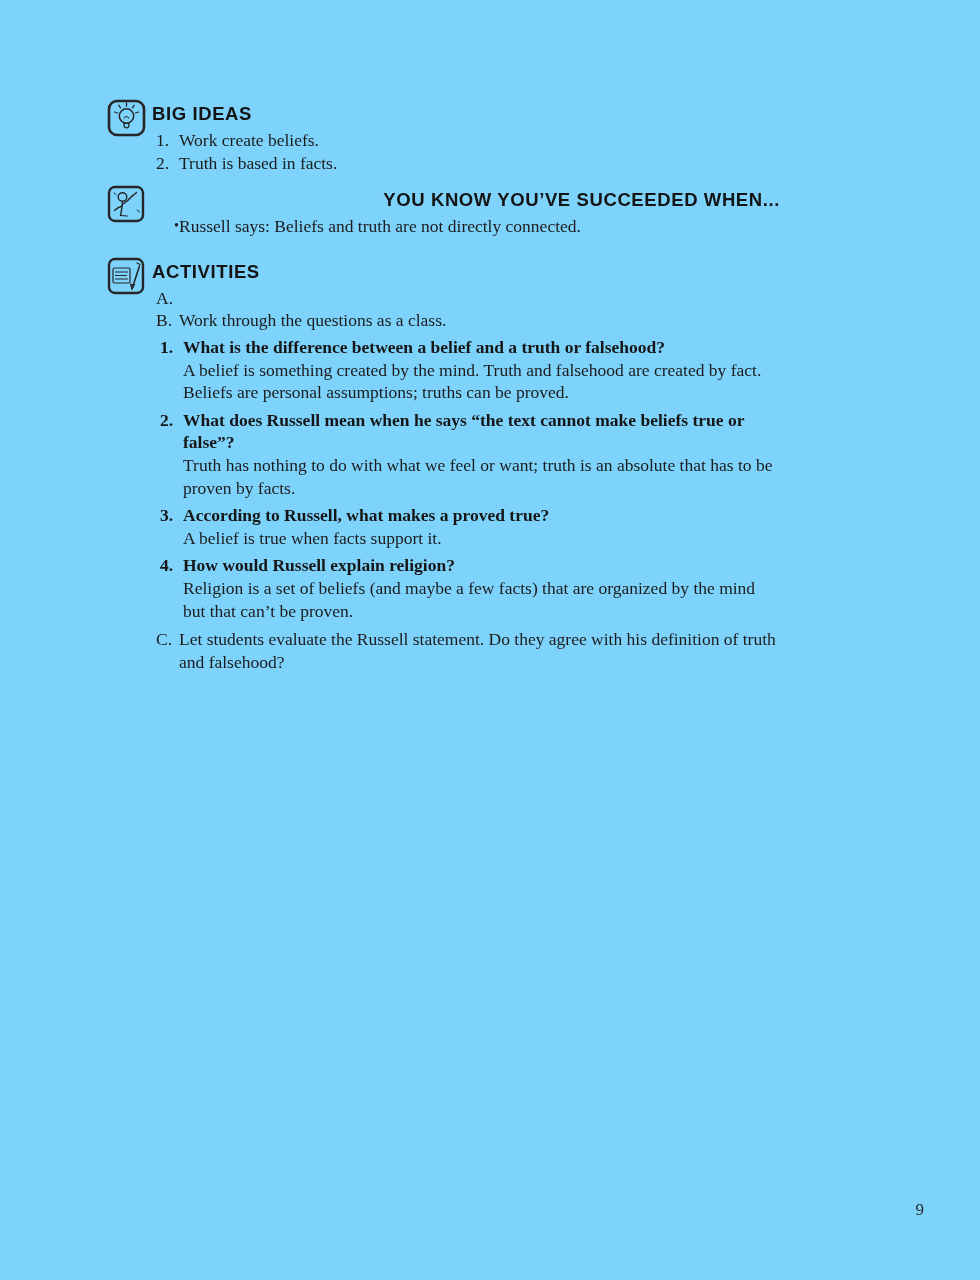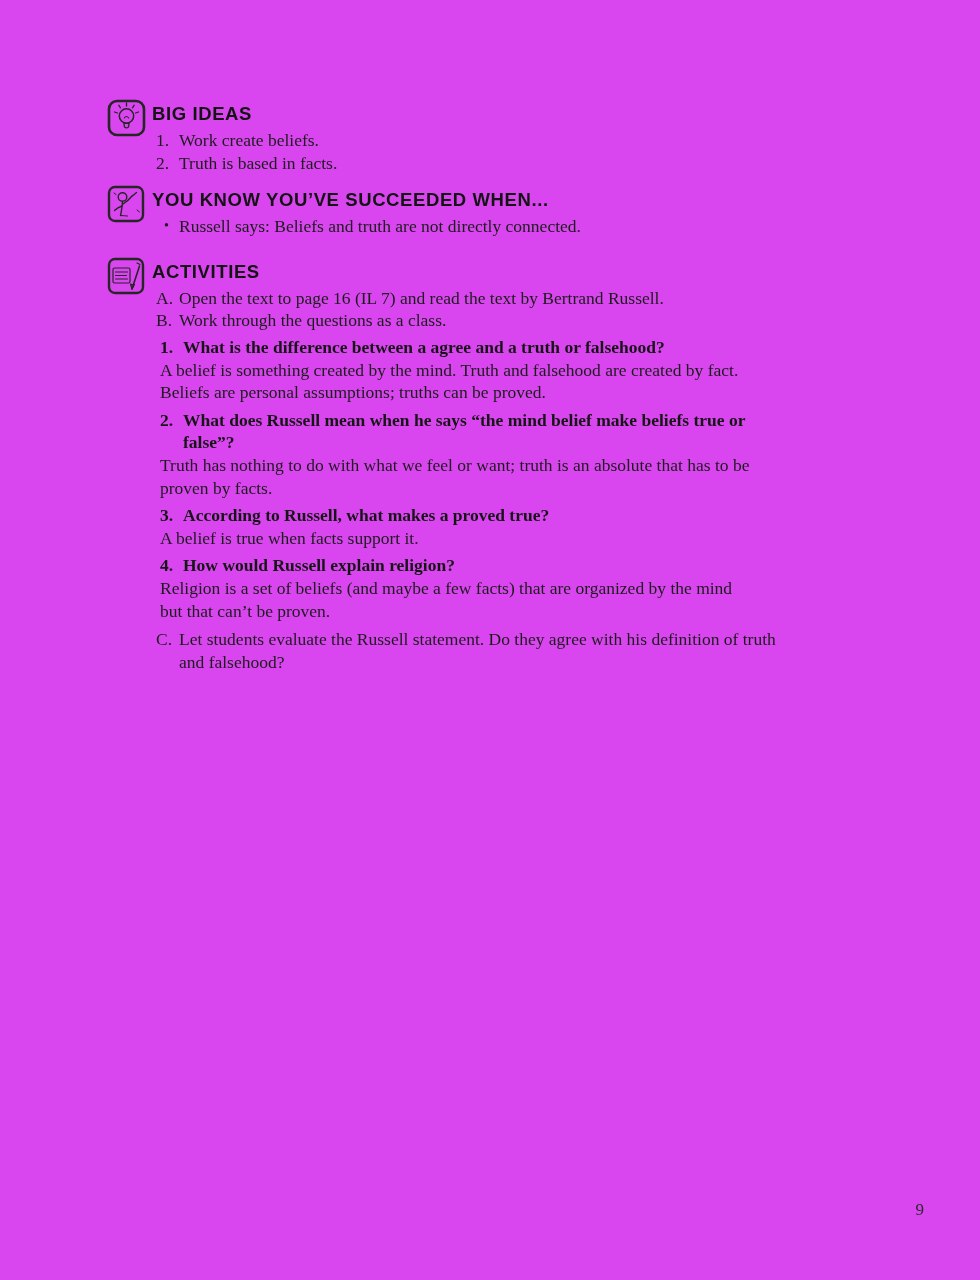--- a/index.html
+++ b/index.html
@@ -1,20 +1,20 @@
 <!DOCTYPE html>
 <html><head>
 <meta charset="utf-8">
 <style>
   html, body { margin: 0; padding: 0; background: #ffffff; }
   .page {
     position: relative;
     width: 980px;
     height: 1280px;
-    background: #d946ef;
+    background: #7dd3fc;
     font-family: "Liberation Serif", serif;
     color: #1c1c1c;
     overflow: hidden;
   }
   .content {
     position: absolute;
     left: 152px;
     top: 102px;
     width: 628px;
   }
@@ -40,21 +40,21 @@
   .li { display: flex; padding-left: 4px; }
   .li .marker { flex: 0 0 23px; }
   .bullet-li { display: flex; padding-left: 12px; }
   .bullet-li .bullet { flex: 0 0 15px; font-size: 14px; }
   .steps .li .marker { flex: 0 0 23px; }
   .questions { margin: 4px 0 6px 0; padding-left: 8px; }
   .q-block { margin-bottom: 5px; }
   .q-row { display: flex; font-weight: bold; color: #161616; }
   .q-row .marker { flex: 0 0 23px; font-weight: bold; }
   .q-row .q-text { max-width: 568px; }
-  .answer { max-width: 590px; }
+  .answer { margin-left: 23px; max-width: 590px; }
   .page-number {
     position: absolute;
     right: 56px;
     top: 1200px;
     font-size: 17px;
     color: #2a2a2a;
   }
   svg .sk { fill: none; stroke: #262626; stroke-linecap: round; stroke-linejoin: round; }
 </style>
 </head>
@@ -85,21 +85,21 @@
           <span class="marker">1.</span>
           <span>Work create beliefs.</span>
         </div>
         <div class="li">
           <span class="marker">2.</span>
           <span>Truth is based in facts.</span>
         </div>
       </div>
     </section>
 
-    <section class="section" style="margin-bottom:21px;">
+    <section class="section" style="margin-bottom:21px;text-align:right;">
       <span class="icon-box">
         <svg width="42" height="42" viewBox="0 0 42 42">
           <rect class="sk" x="3" y="4" width="34" height="34" rx="6" stroke-width="2.4"></rect>
           <circle class="sk" cx="16.5" cy="14" r="4.3" stroke-width="1.4"></circle>
           <path class="sk" d="M16.5 19 q-0.5 7 -2 13.5" stroke-width="1.4"></path>
           <path class="sk" d="M17 21 q5.5 -3.5 9.5 -8.5" stroke-width="1.4"></path>
           <path class="sk" d="M27 12.5 l3.5 -3" stroke-width="1.3"></path>
           <path class="sk" d="M16 23 q-4.5 1.5 -7.5 4.5" stroke-width="1.4"></path>
           <path class="sk" d="M15 32.5 l6.5 0.5" stroke-width="1.2"></path>
           <path class="sk" d="M8 10 l2 1.5 M31 27 l2.5 2" stroke-width="1"></path>
@@ -123,39 +123,38 @@
           <path class="sk" d="M26 34 L33.5 11" stroke-width="1.6"></path>
           <path class="sk" d="M24.5 29 q2 1.5 4 0.5 L26 34 z" stroke-width="1.2"></path>
           <path class="sk" d="M31 8 l3 1.5" stroke-width="1.2"></path>
         </svg>
       </span>
       <h2 class="heading">ACTIVITIES</h2>
 
       <div class="body-text steps">
         <div class="li">
           <span class="marker">A.</span>
-          <span>Open the text to page 16 (IL 7) and read the text by Bertrand Russell.</span>
         </div>
         <div class="li">
           <span class="marker">B.</span>
           <span>Work through the questions as a class.</span>
         </div>
 
         <div class="questions">
           <div class="q-block">
             <div class="q-row">
               <span class="marker">1.</span>
-              <span class="q-text">What is the difference between a agree and a truth or falsehood?</span>
+              <span class="q-text">What is the difference between a belief and a truth or falsehood?</span>
             </div>
             <div class="answer">A belief is something created by the mind. Truth and falsehood are created by fact. Beliefs are personal assumptions; truths can be proved.</div>
           </div>
           <div class="q-block">
             <div class="q-row">
               <span class="marker">2.</span>
-              <span class="q-text">What does Russell mean when he says “the mind belief make beliefs true or false”?</span>
+              <span class="q-text">What does Russell mean when he says “the text cannot make beliefs true or false”?</span>
             </div>
             <div class="answer">Truth has nothing to do with what we feel or want; truth is an absolute that has to be proven by facts.</div>
           </div>
           <div class="q-block">
             <div class="q-row">
               <span class="marker">3.</span>
               <span class="q-text">According to Russell, what makes a proved true?</span>
             </div>
             <div class="answer">A belief is true when facts support it.</div>
           </div>

